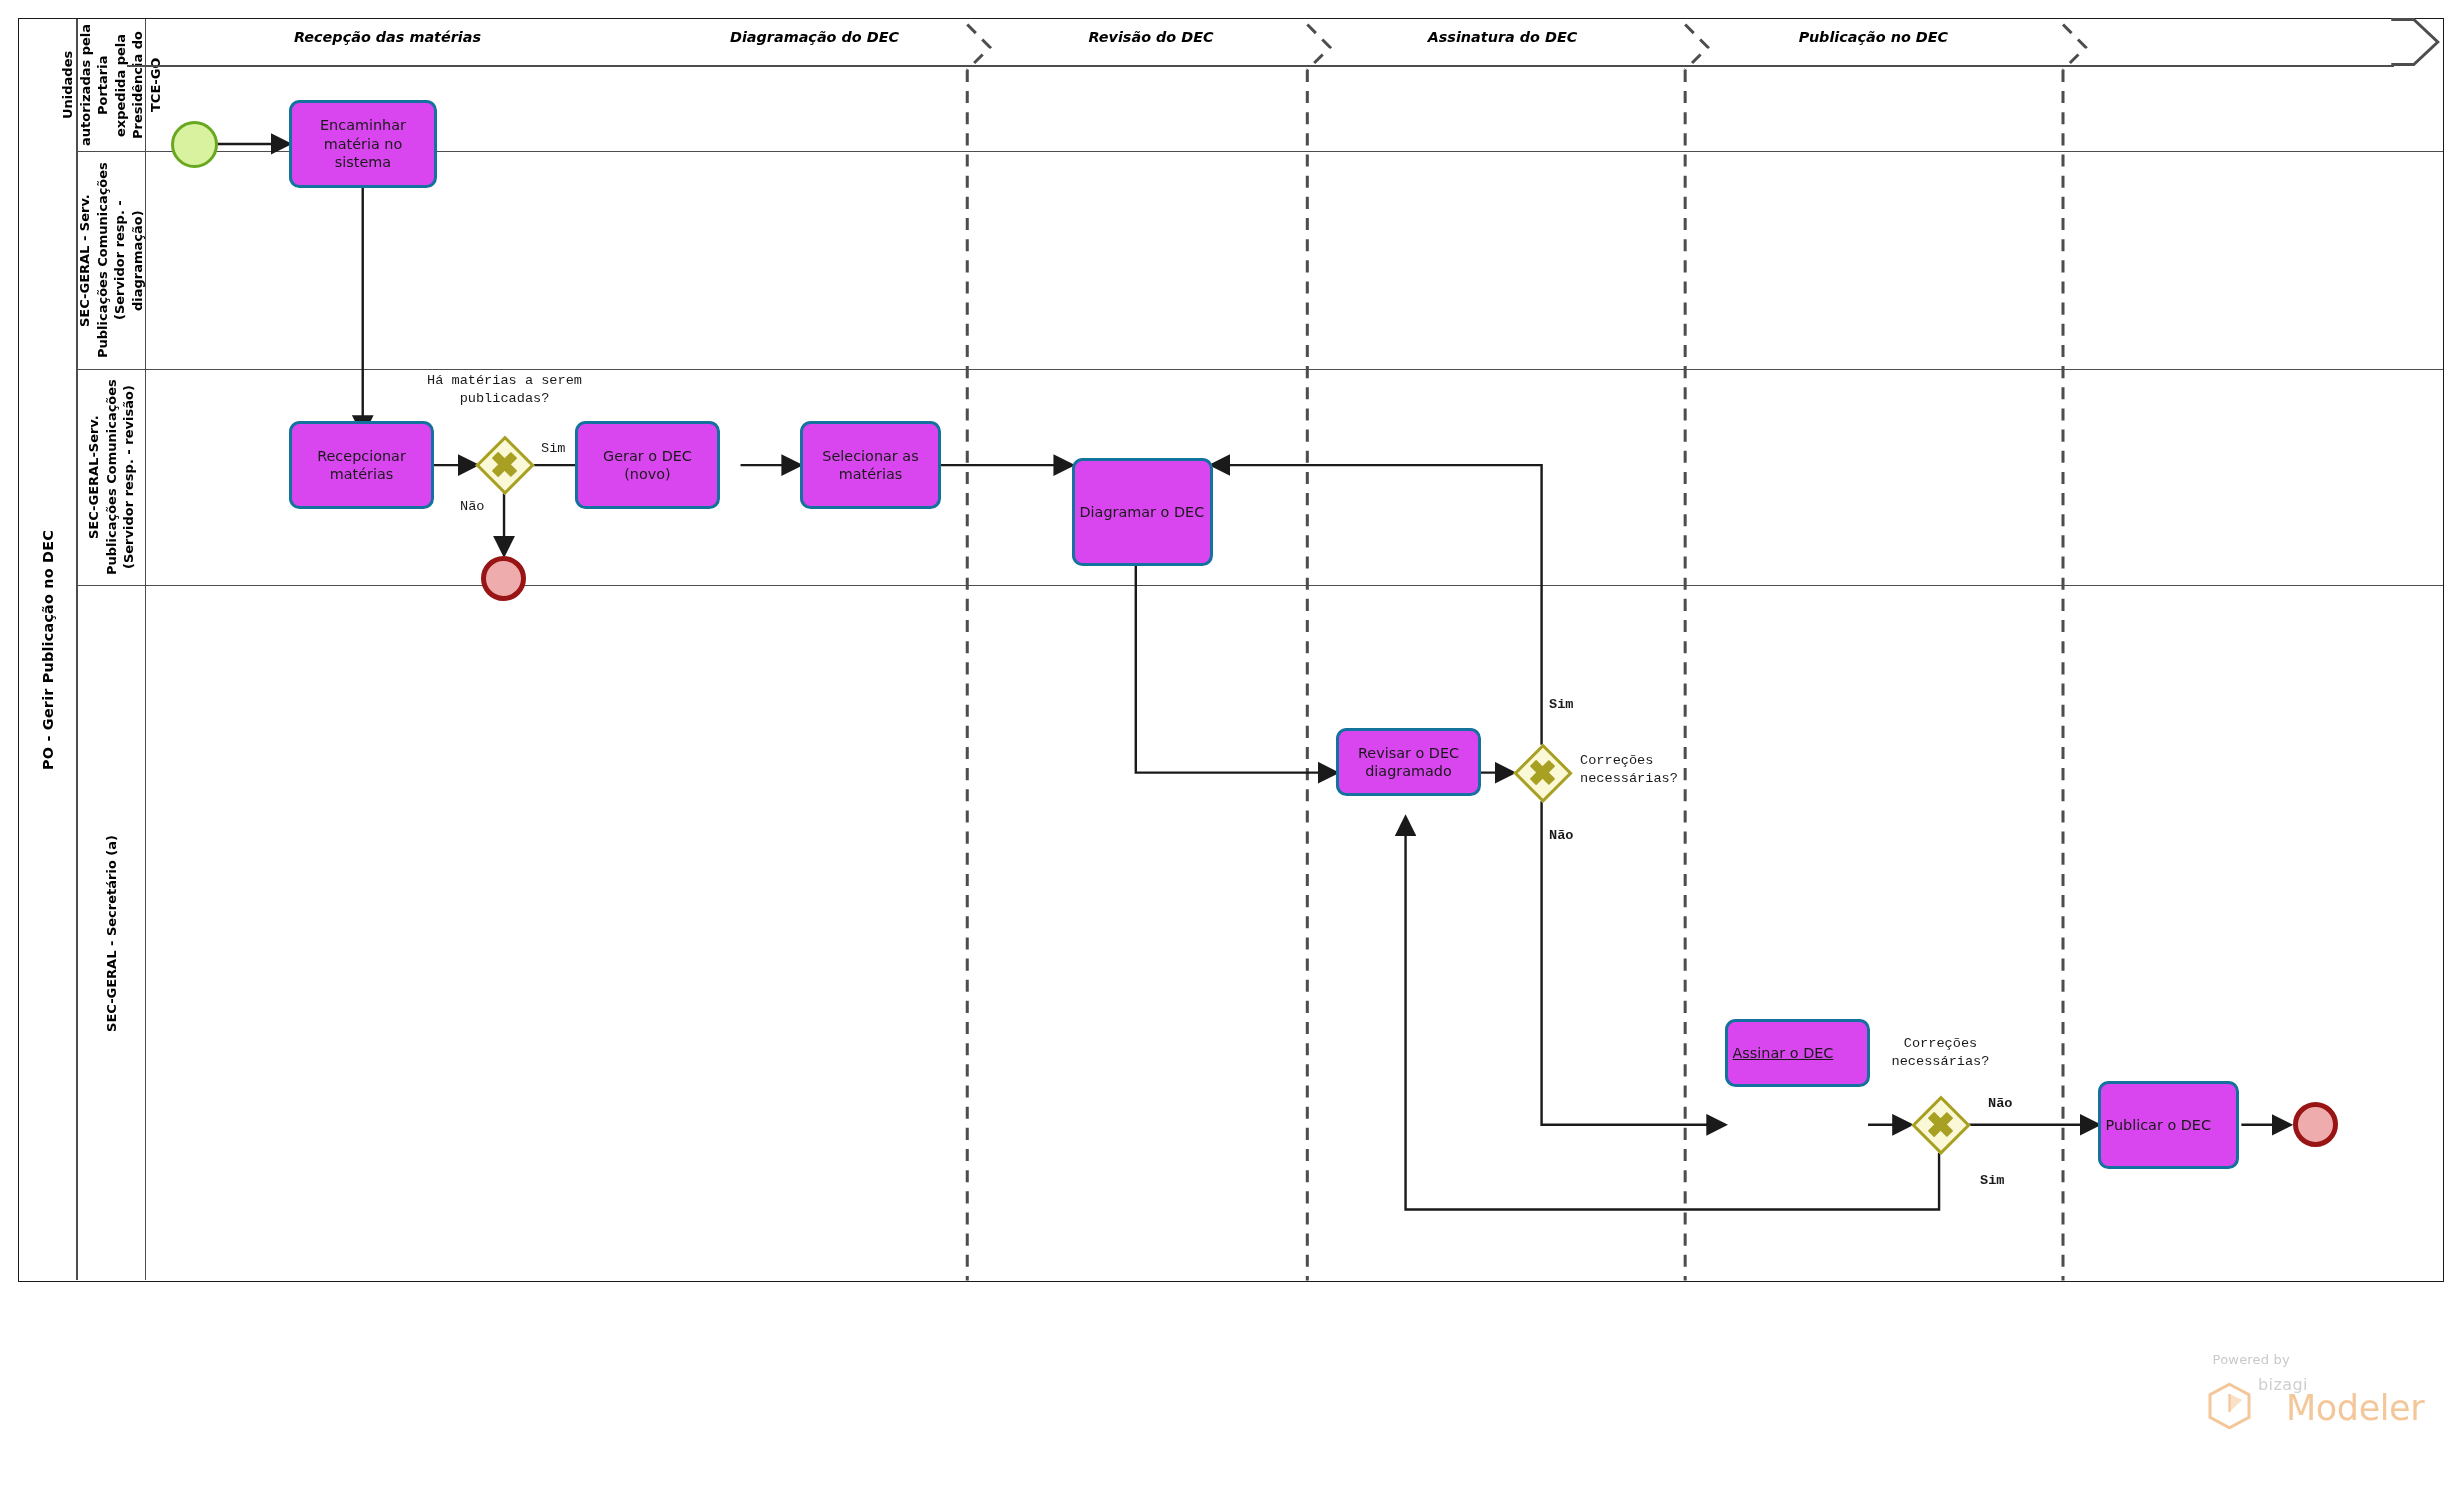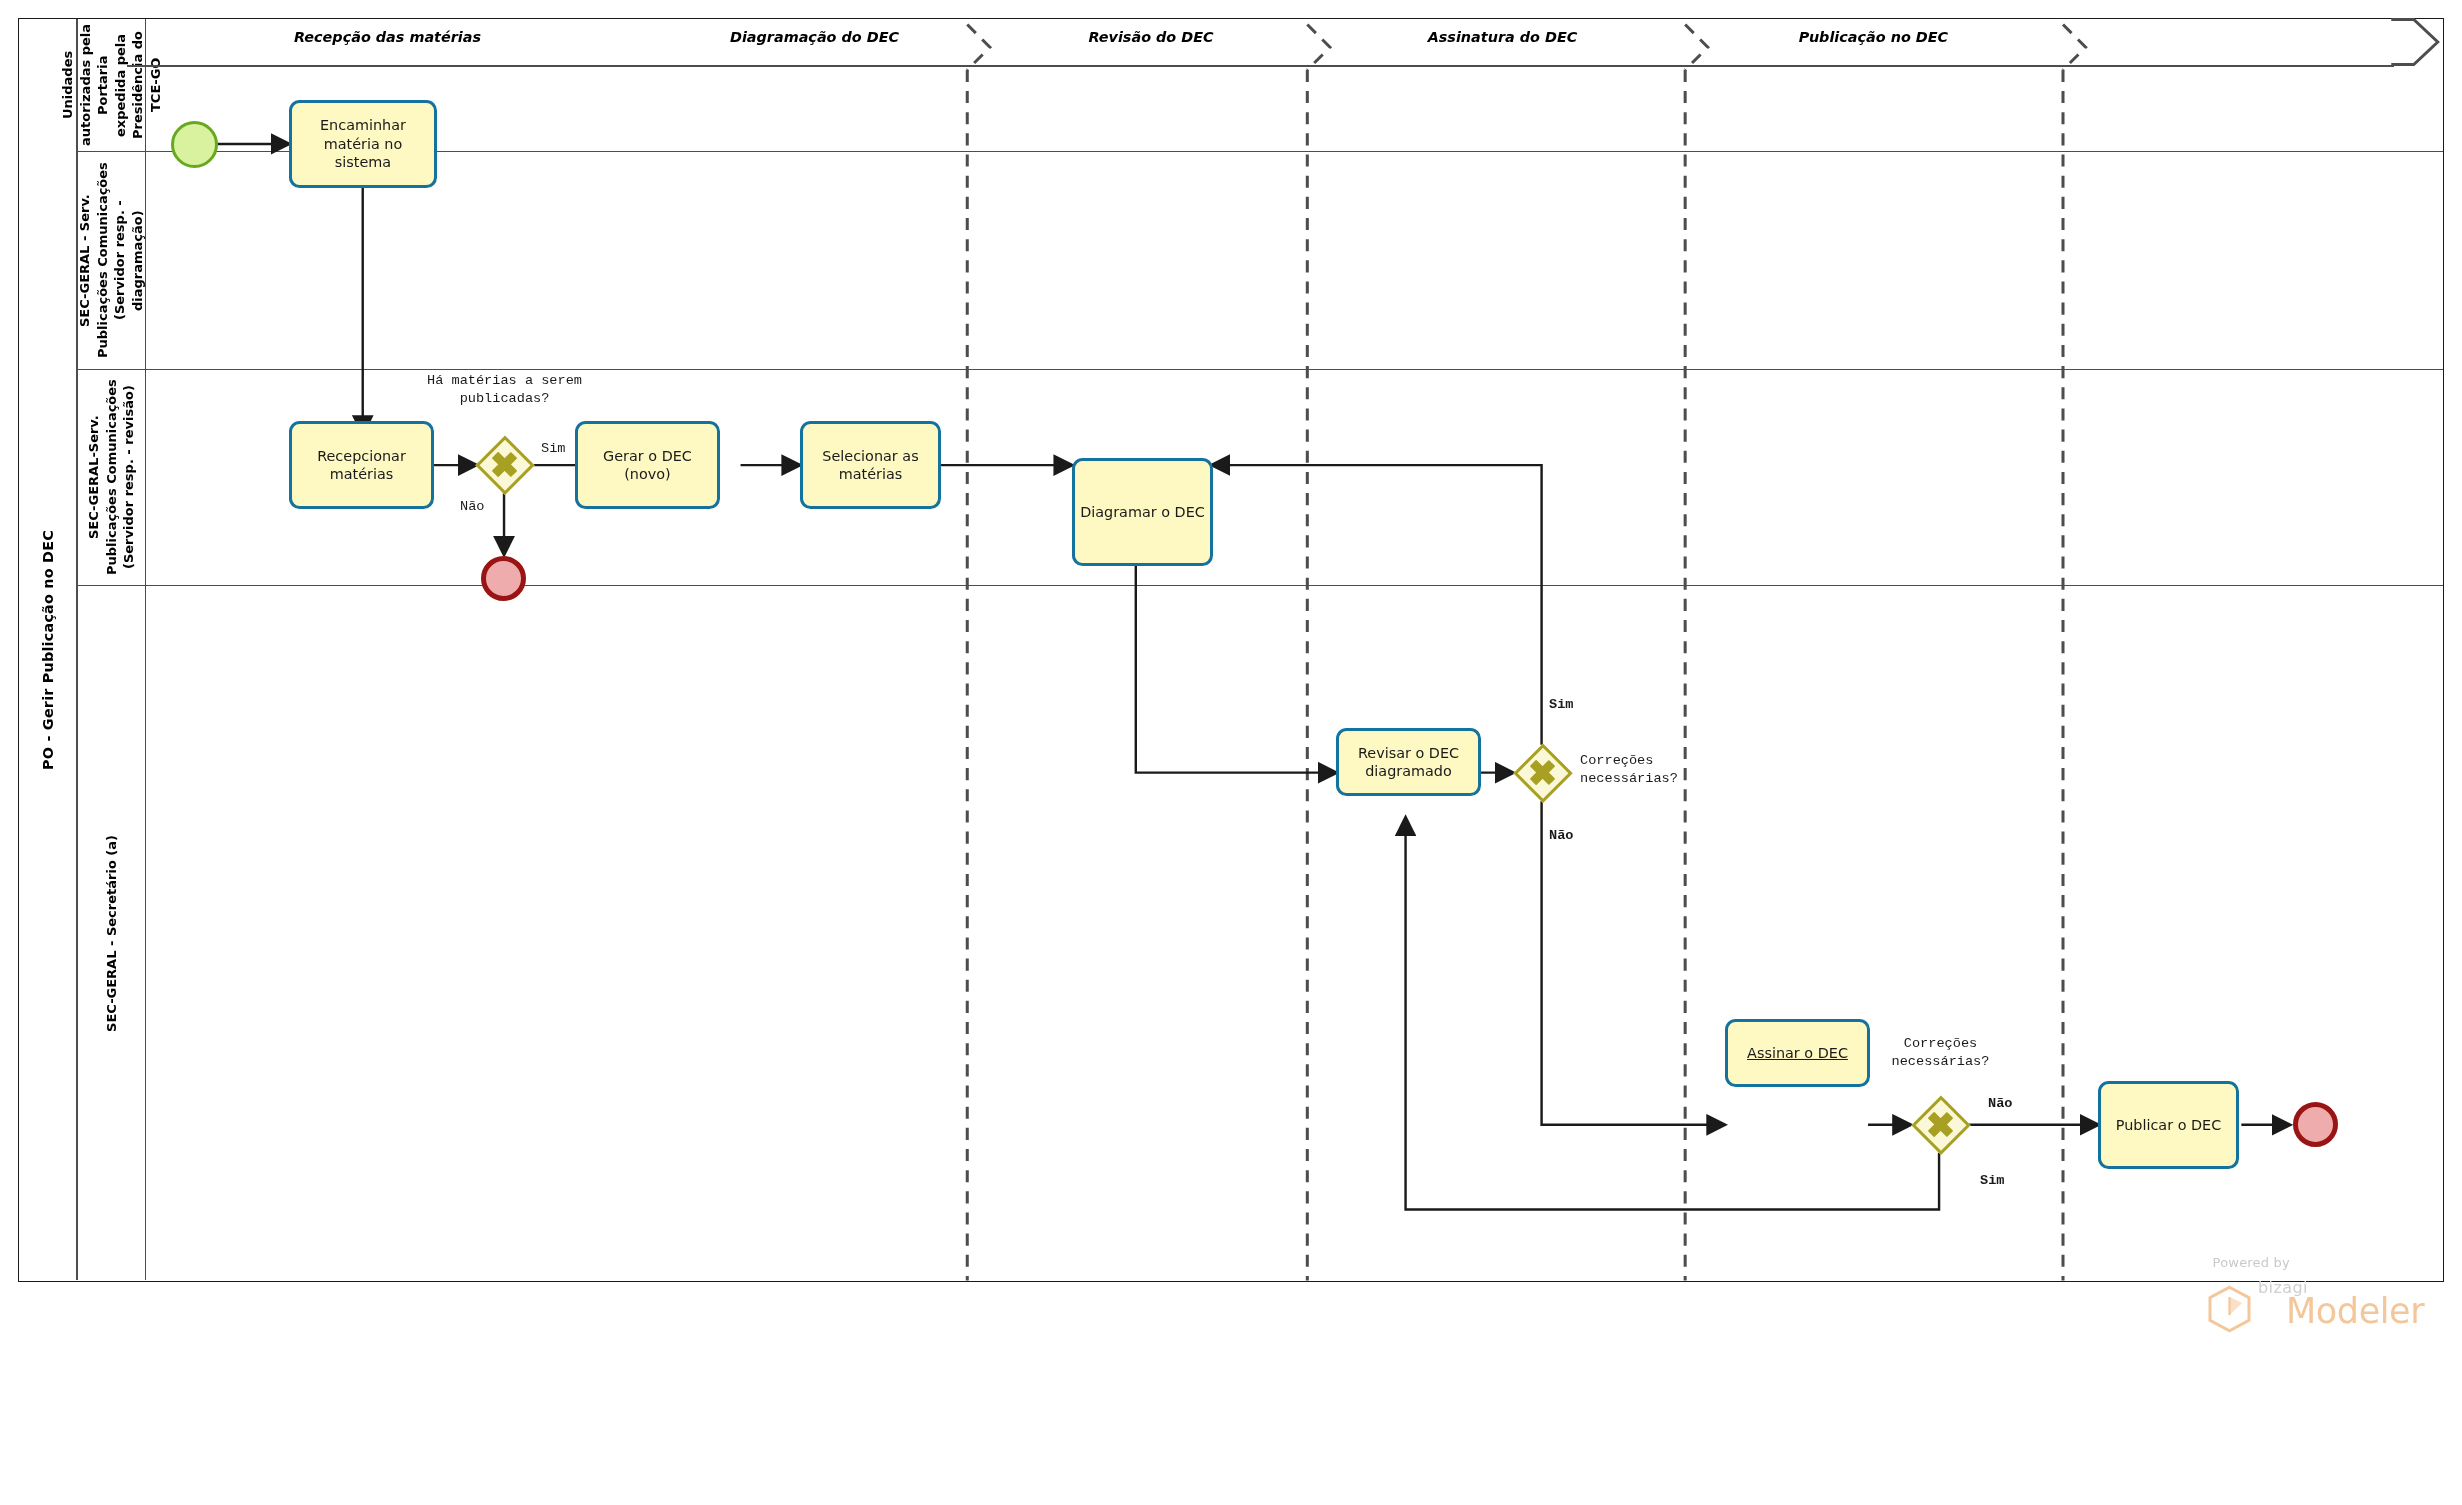--- a/index.html
+++ b/index.html
@@ -120,26 +120,25 @@
     position: absolute;
     width: 35px;
     height: 47px;
     overflow: visible;
   }
 
   
   .task {
     position: absolute;
     box-sizing: border-box;
-    background: #fef9c3;
+    background: #d946ef;
     border: 3px solid #14729F;
     border-radius: 10.6px;
     display: flex;
     align-items: center;
-    justify-content: center;
     text-align: center;
     font-size: 14.4px;
     line-height: 1.28;
     color: #1a1a1a;
     padding: 3px 4.5px;
   }
   .event {
     position: absolute;
     box-sizing: border-box;
     border-radius: 50%;
@@ -200,21 +199,21 @@
     left: 0; top: 0;
     width: 2462px;
     height: 1506px;
     pointer-events: none;
   }
 
   
   .watermark {
     position: absolute;
     left: 2196px;
-    top: 1255px;
+    top: 1352px;
     width: 227px;
     height: 91px;
   }
   .wm-powered {
     position: absolute;
     left: 16.6px; top: 0;
     font-size: 13px;
     color: #c9c9c9;
     letter-spacing: 0.2px;
   }

